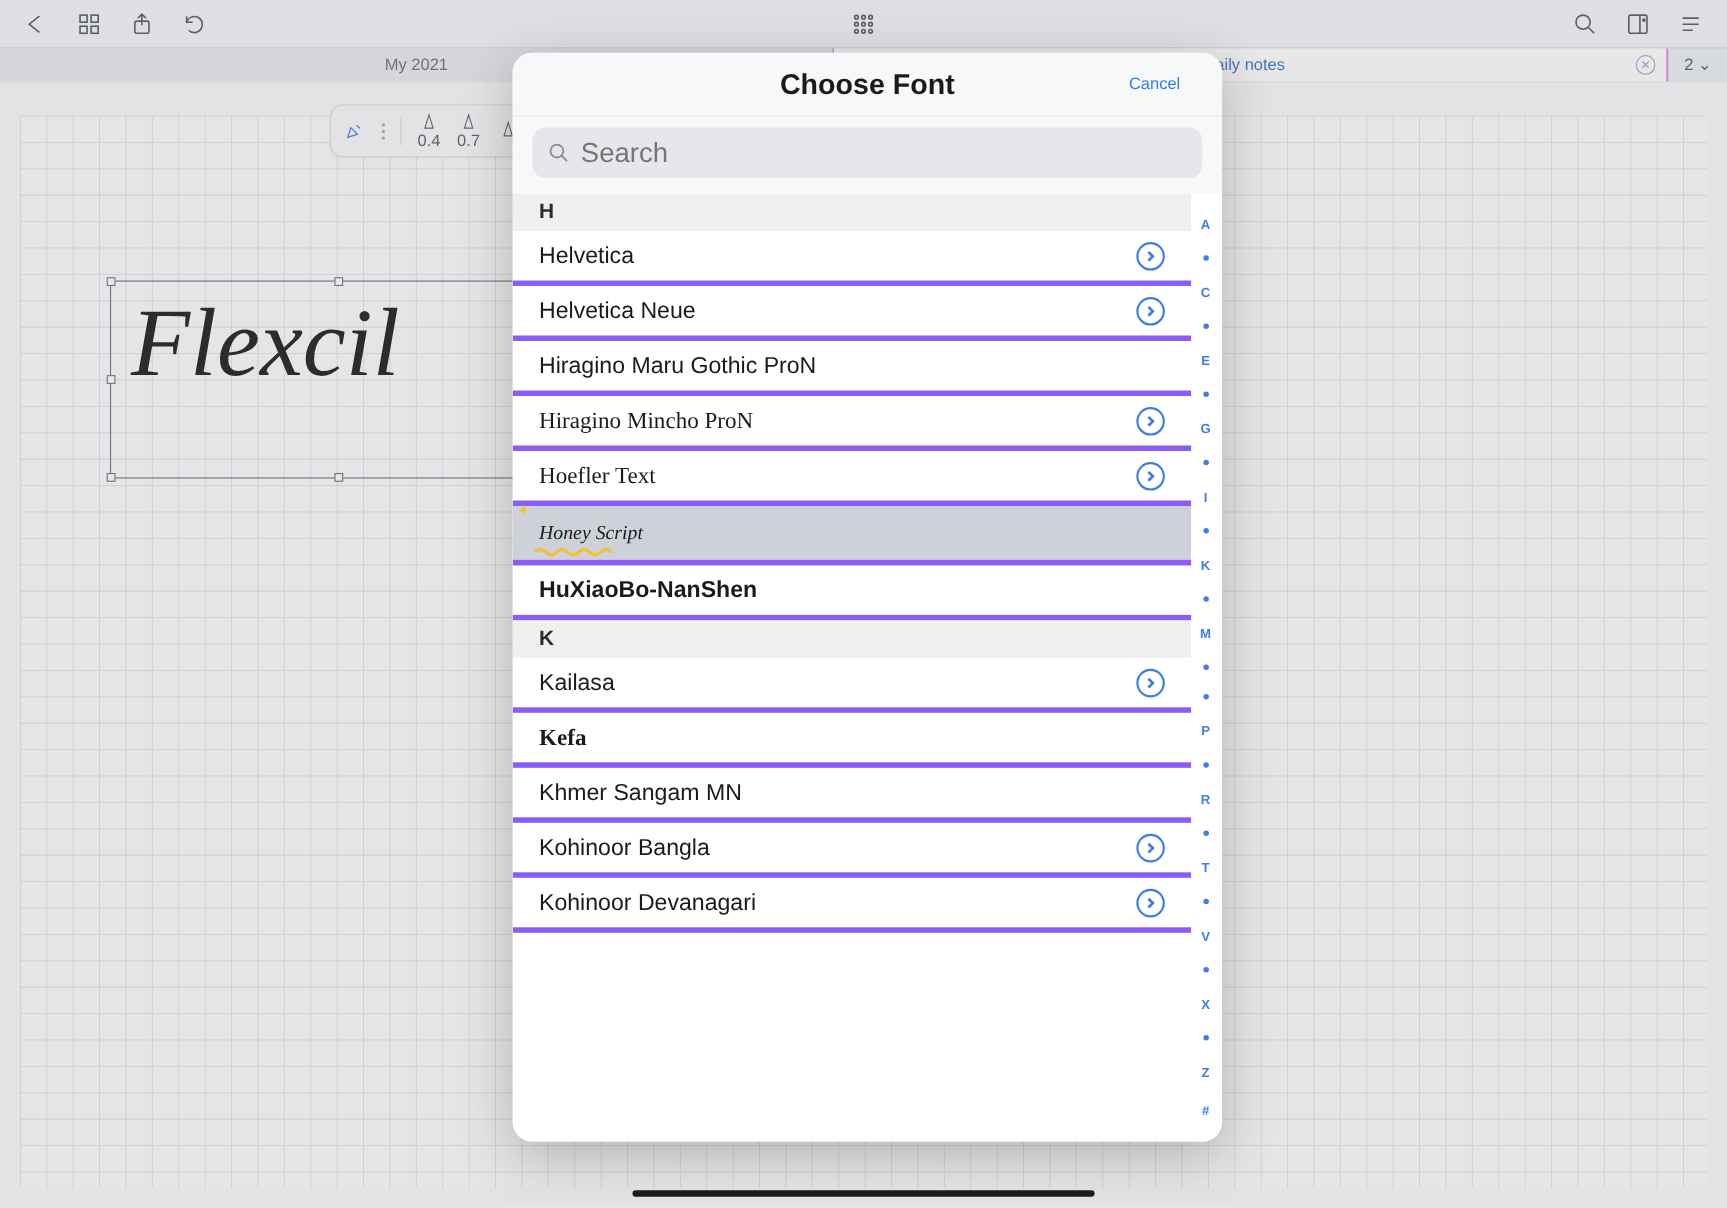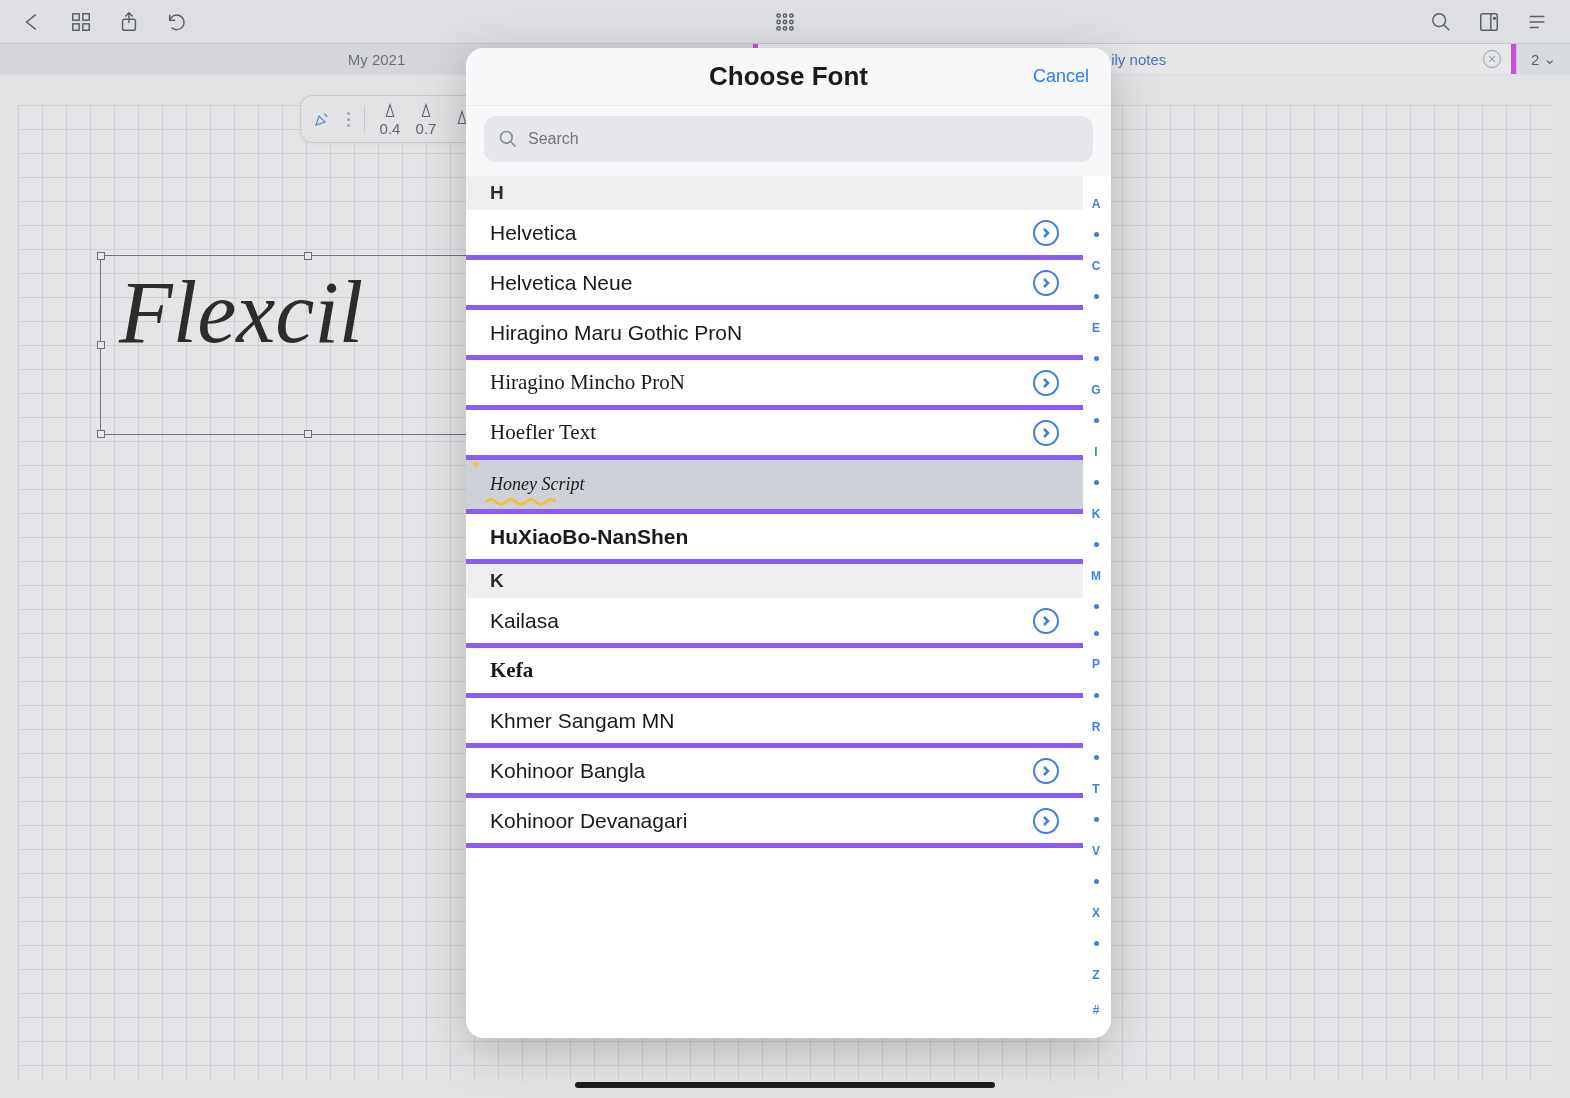--- a/index.html
+++ b/index.html
@@ -25,21 +25,21 @@
   
   .tabstrip {
     height: 30px;
     display:grid;
     grid-template-columns: 1fr 1fr auto;
     align-items:stretch;
     font-size: 15px;
   }
   .tab {
     display:flex; align-items:center; justify-content:center;
-    border-right: 5px solid #d946ef;
+    border-right: 1px solid #d946ef;
     color:#6e7178;
     background:#e8ebef;
     position:relative;
   }
   .tab.active { background:#fff; color:#3e74c9; }
   .tab .close {
     position:absolute; right:10px; top:50%; transform:translateY(-50%);
     width:18px; height:18px; border:1.5px solid #96a9d0; border-radius:50%;
     display:flex; align-items:center; justify-content:center; font-size:11px; color:#96a9d0;
   }
@@ -100,29 +100,29 @@
     position:absolute; left:466px; top:48px; width:645px; height:990px;
     background:#fff; border-radius:18px; box-shadow:0 12px 48px rgba(0,0,0,.22);
     display:flex; flex-direction:column; overflow:hidden;
   }
   .modal-header {
     height:58px; display:flex; align-items:center; justify-content:center;
     position:relative; background:#f7f8f9; border-bottom:1px solid #e8e9ec;
     flex-shrink:0;
   }
   .modal-title { font-size:26px; font-weight:600; color:#1a1a1a; }
-  .modal-cancel { position:absolute; right:22px; font-size:18px; color:#2f7ef0; }
+  .modal-cancel { position:absolute; right:38px; font-size:15px; color:#2f7ef0; }
   .search-wrap { padding:10px 18px 14px; background:#f7f8f9; flex-shrink:0; }
   .search-box {
     background:#e6e7ea; border-radius:12px; height:46px;
     display:flex; align-items:center; padding:0 14px; gap:10px;
   }
   .search-box svg { width:20px;height:20px; color:#8b8e93; }
   .search-box input {
-    border:none; background:transparent; font-size:16px; color:#8b8e93;
+    border:none; background:transparent; font-size:25px; color:#8b8e93;
     outline:none; flex:1;
   }
   .font-scroll { flex:1; overflow:hidden; position:relative; }
   .font-list { position:absolute; inset:0 28px 0 0; overflow:hidden; }
   .section-header {
     background:#efeff2; font-size:19px; font-weight:700;
     padding: 6px 24px; color:#2c2c2c;
   }
   .font-row {
     display:flex; align-items:center; justify-content:space-between;

